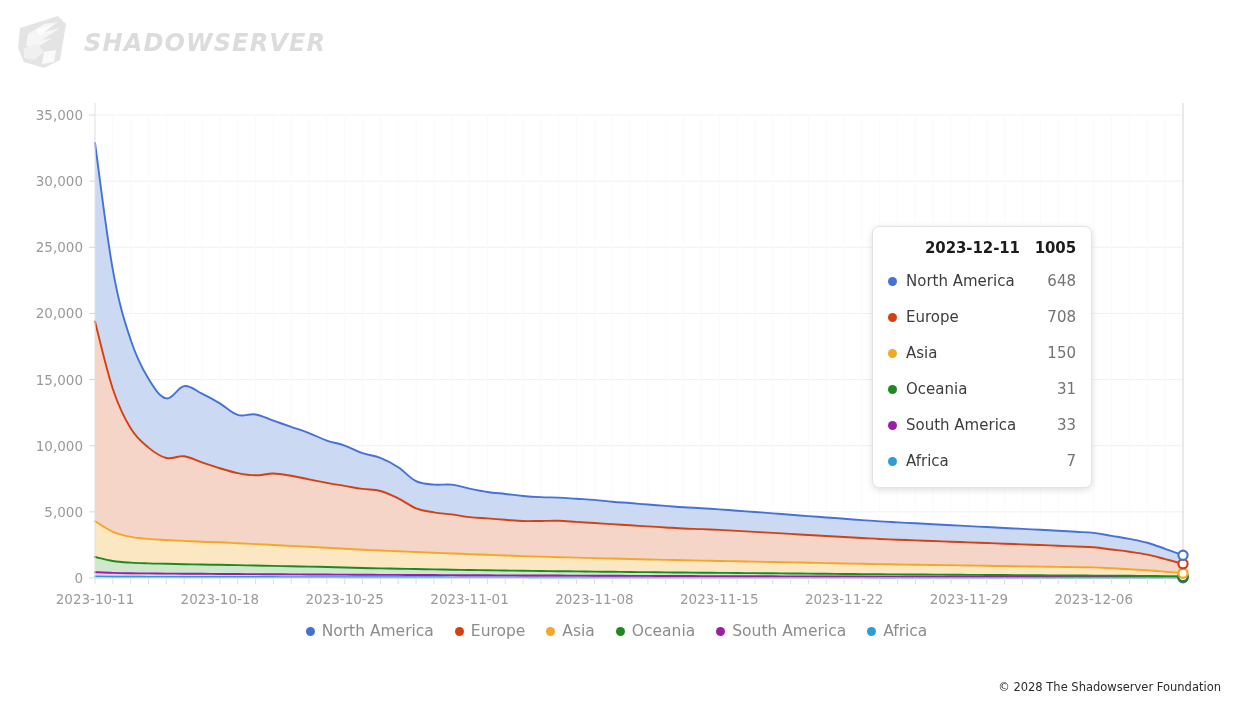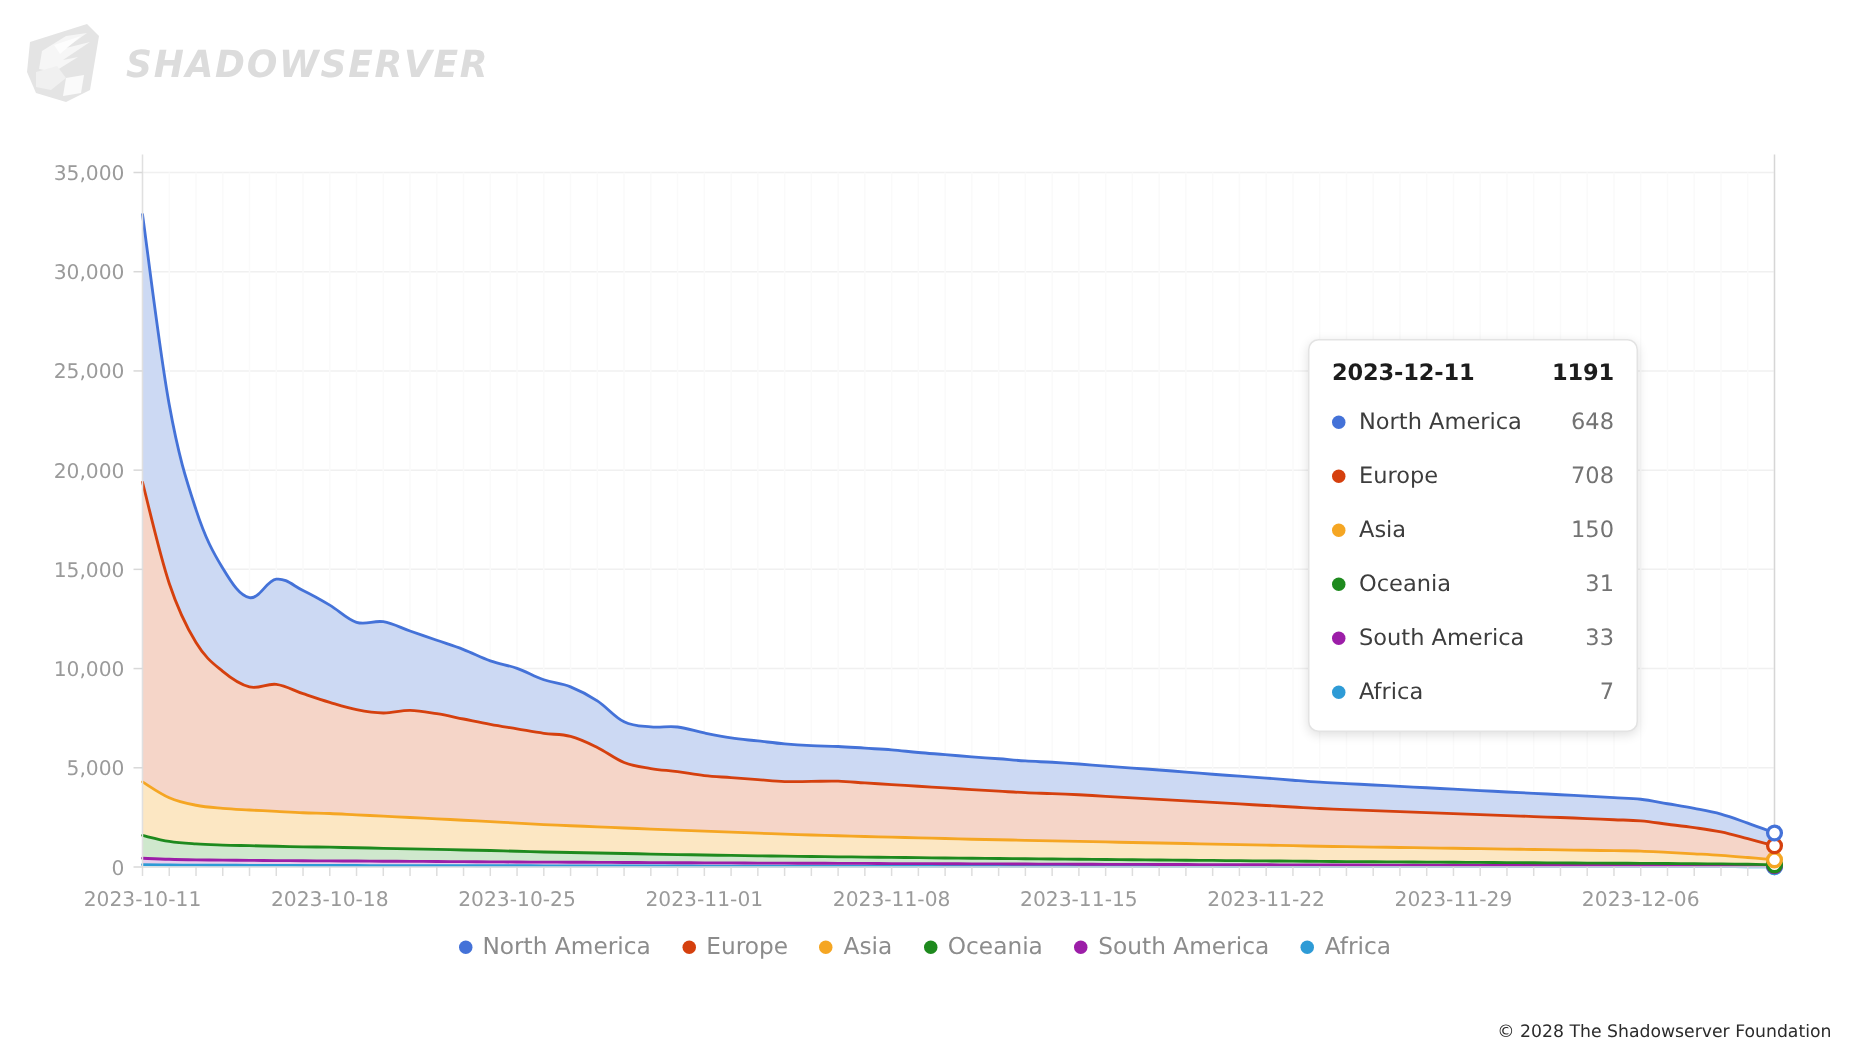--- a/index.html
+++ b/index.html
@@ -74,20 +74,21 @@
   }
   #tooltip-header {
     display: flex;
     justify-content: space-between;
     align-items: baseline;
     font-size: 15px;
     font-weight: 700;
     color: #1c1c1c;
     margin-bottom: 11px;
     letter-spacing: -0.1px;
+    margin-left: 37px;
   }
   .tt-row {
     display: flex;
     align-items: center;
     height: 26px;
     margin-bottom: 10px;
   }
   .tt-row:last-child { margin-bottom: 0; }
   .tt-dot {
     width: 9px; height: 9px;
@@ -358,21 +359,21 @@
           <circle cx="1183" cy="485.2377142857143" r="4.6" fill="#ffffff" stroke="#f5a623" stroke-width="2.2"></circle>
           <circle cx="1183" cy="475.8718857142857" r="4.6" fill="#ffffff" stroke="#d5400e" stroke-width="2.2"></circle>
           <circle cx="1183" cy="467.29977142857143" r="4.6" fill="#ffffff" stroke="#4472d8" stroke-width="2.2"></circle>
         </g>
     </svg>
   </div>
 
   <div id="tooltip">
     <div id="tooltip-header">
       <span>2023-12-11</span>
-      <span>1191</span>
+      <span>1005</span>
     </div>
     <div id="tooltip-rows">
         <div class="tt-row">
           <span class="tt-dot" style="background: rgb(68, 114, 216);"></span>
           <span class="tt-name">North America</span>
           <span class="tt-val">648</span>
         </div>
         <div class="tt-row">
           <span class="tt-dot" style="background: rgb(213, 64, 14);"></span>
           <span class="tt-name">Europe</span>

